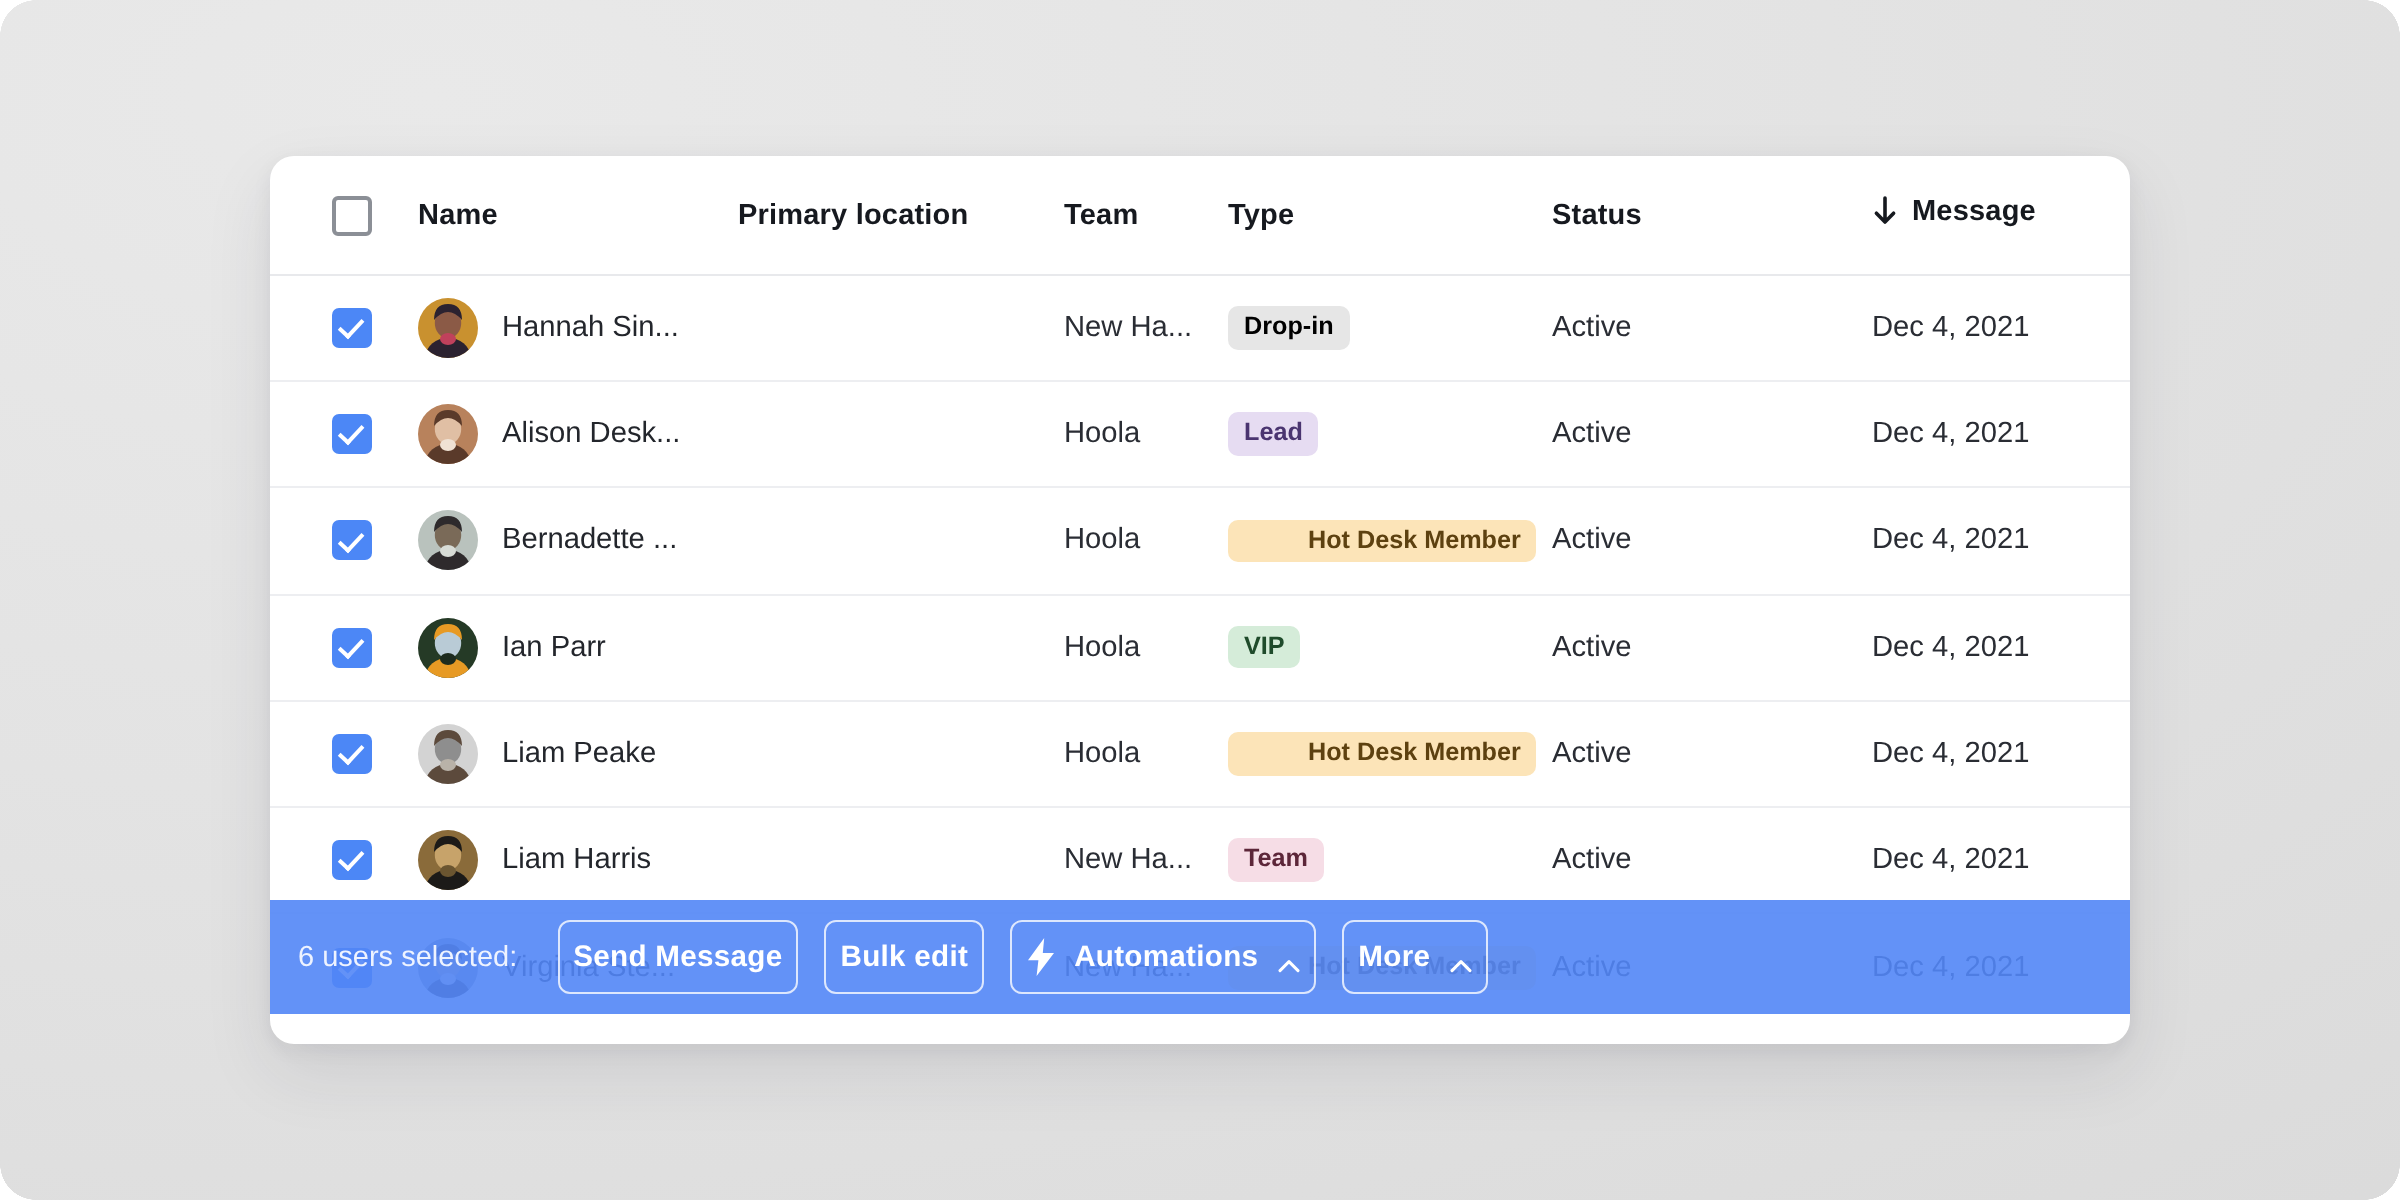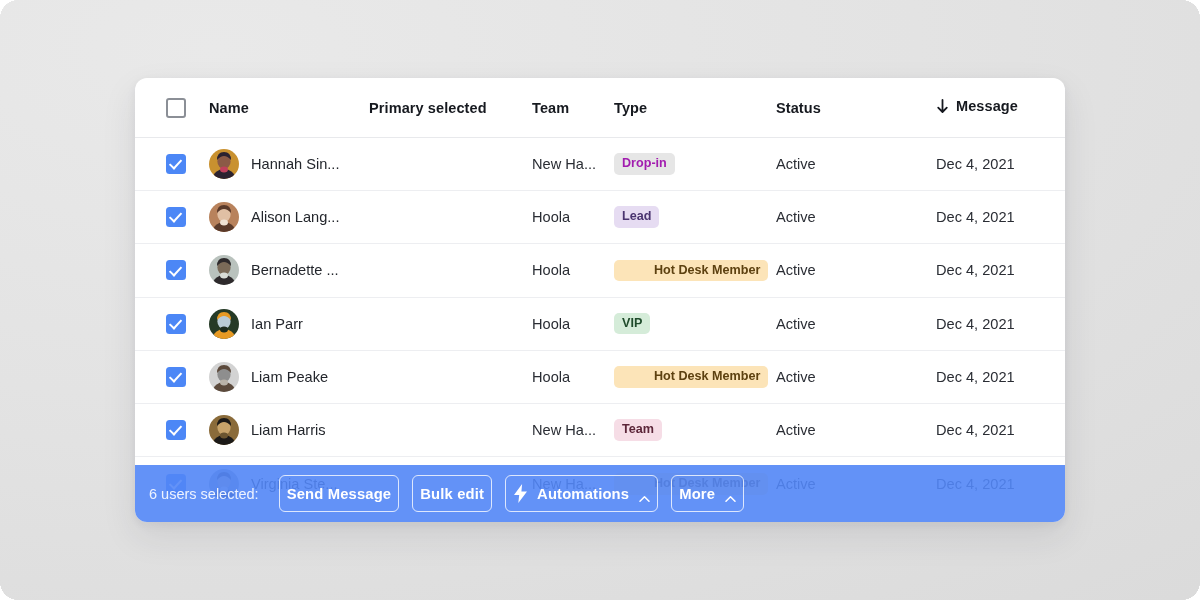--- a/index.html
+++ b/index.html
@@ -123,30 +123,30 @@
 
   .badge {
     display: inline-block;
     font-size: 12.6px;
     font-weight: 700;
     padding: 4px 8px 5px;
     border-radius: 5px;
     line-height: 1;
     white-space: nowrap;
   }
-  .badge.gray   { background: #e6e6e6; color: #a21caf; }
+  .badge.gray   { background: #e6e6e6; color: #000000; }
   .badge.purple { background: #e6dcf2; color: #4a3470; }
   .badge.orange { background: #fce4b8; color: #5d4110; padding-left: 40px; }
   .badge.green  { background: #d5ecd9; color: #1f4b2b; }
   .badge.pink   { background: #f6dde6; color: #5c2639; }
 
   
   .selbar {
     position: absolute;
-    left: 0; right: 0; bottom: 0;
+    left: 0; right: 0; bottom: 15px;
     height: 57px;
     background: rgba(82, 134, 246, .90);
     display: flex;
     align-items: center;
     padding-left: 14px;
     gap: 13px;
     z-index: 5;
   }
   .sel-label {
     font-size: 14.5px;
@@ -185,21 +185,21 @@
 <div id="page-corner-bl"></div>
 <div id="page-corner-br"></div>
 
 <div class="card">
 
   <div class="grid thead">
     <div class="c-check">
       <div class="hdr-checkbox"></div>
     </div>
     <div class="th c-name">Name</div>
-    <div class="th c-loc">Primary selected</div>
+    <div class="th c-loc">Primary location</div>
     <div class="th c-team">Team</div>
     <div class="th c-type">Type</div>
     <div class="th c-status">Status</div>
     <div class="th c-created">
       <span class="sort-wrap">
         <span class="sort-arrow">
           <svg viewBox="0 0 13 15" fill="none" xmlns="http://www.w3.org/2000/svg">
             <path d="M6.5 1 V12.4 M2.2 8.6 L6.5 13 L10.8 8.6" stroke="#16191f" stroke-width="1.8" stroke-linecap="round" stroke-linejoin="round"></path>
           </svg>
         </span>
@@ -238,21 +238,21 @@
         <div class="c-name">
           <span class="avatar">
             <svg viewBox="0 0 30 30" xmlns="http://www.w3.org/2000/svg">
               <rect width="30" height="30" fill="#b8825c"></rect>
               <ellipse cx="15" cy="29" rx="11" ry="9" fill="#5a3a2a"></ellipse>
               <ellipse cx="15" cy="12.5" rx="6.6" ry="7.6" fill="#e0bfa4"></ellipse>
               <path d="M8 11 q7 -8 14 0 q0 -8 -7 -8 q-7 0 -7 8z" fill="#5a3a2a"></path>
               <ellipse cx="15" cy="20.5" rx="4" ry="3" fill="#f0e2d4"></ellipse>
             </svg>
           </span>
-          <span class="name-text">Alison Lang...</span>
+          <span class="name-text">Alison Desk...</span>
         </div>
         <div class="cell-text c-loc"></div>
         <div class="cell-text c-team">Hoola</div>
         <div class="c-type"><span class="badge purple">Lead</span></div>
         <div class="cell-text c-status">Active</div>
         <div class="cell-text c-created">Dec 4, 2021</div>
       </div>
       <div class="grid trow">
         <div class="c-check">
           <div class="row-checkbox"></div>

